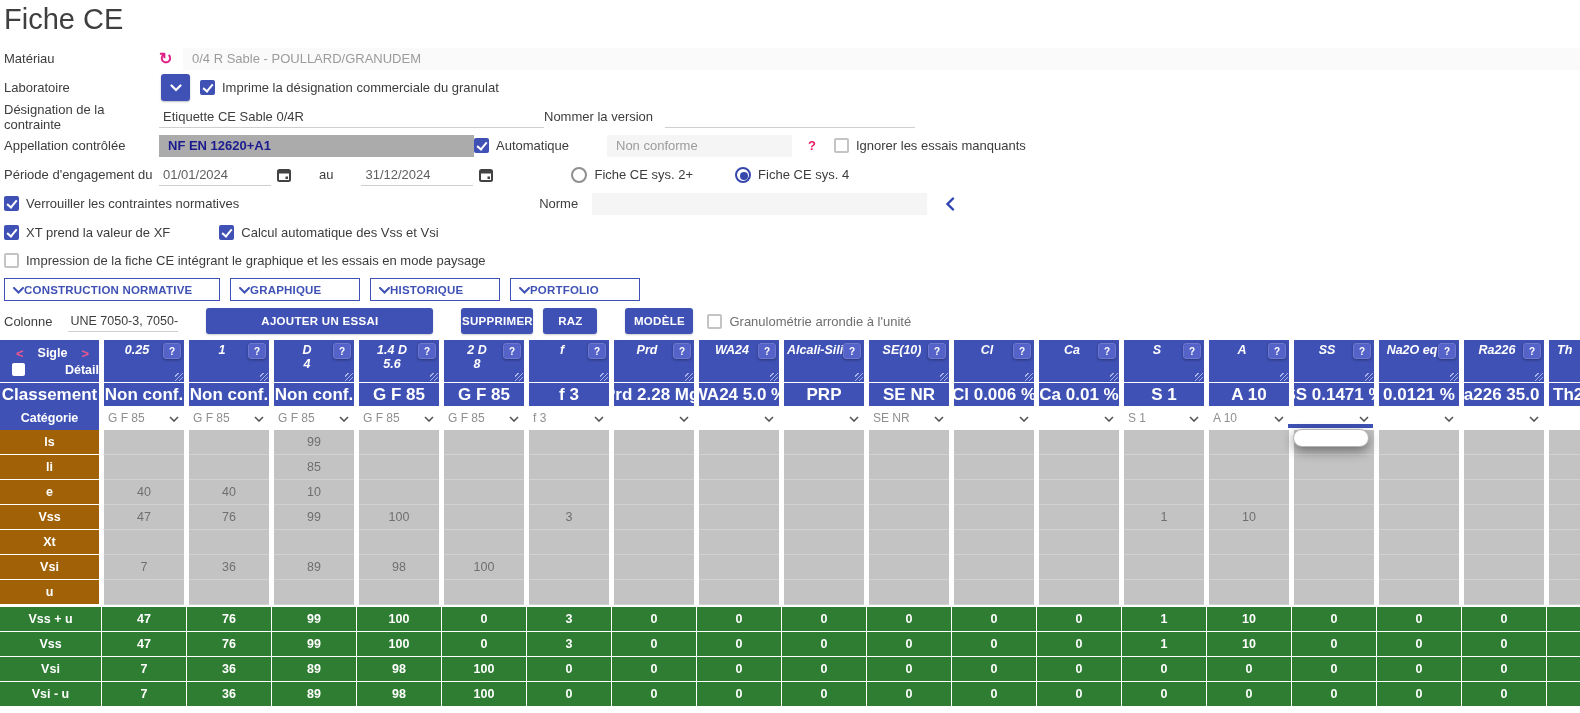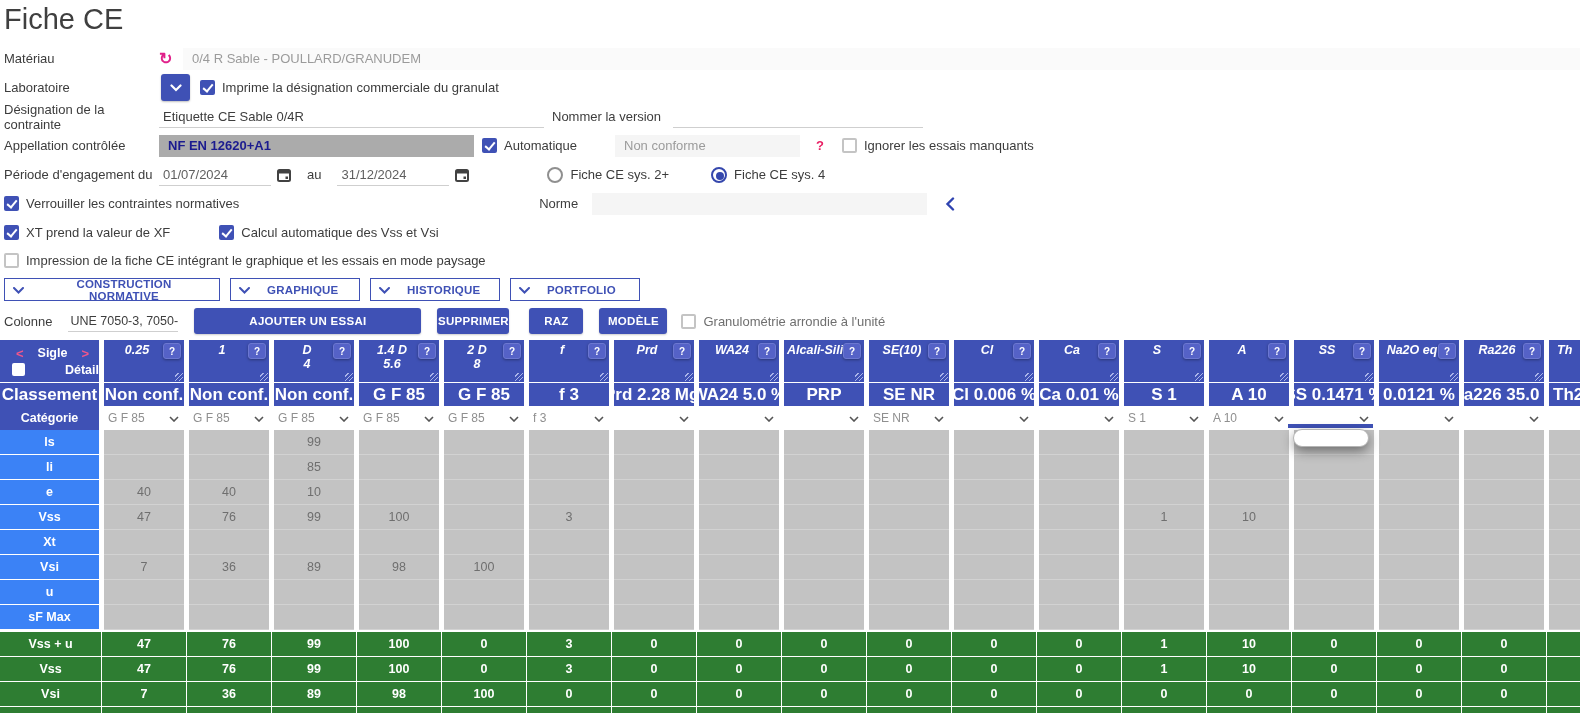--- a/index.html
+++ b/index.html
@@ -31,21 +31,21 @@
   .radio { width:16px; height:16px; border-radius:50%; border:2px solid #8f8f8f; flex:none; cursor:pointer; position:relative; }
   .radio.sel { border-color:#3547ad; }
   .radio.sel::after { content:""; position:absolute; left:3px; top:3px; width:8px; height:8px; border-radius:50%; background:#3547ad; }
   .cal-icon { margin-left:6px; display:inline-flex; cursor:pointer; }
   .qmark { color:#e91e63; font-weight:700; margin-left:16px; cursor:default; }
   .chev-blue { margin-left:18px; display:inline-flex; cursor:pointer; }
 
   
   .sections { display:flex; gap:10px; padding-left:4px; margin:5px 0 6px; }
   .section-btn { border:1px solid #3f51b5; background:#fff; color:#3f51b5; height:23px; font-size:11.5px;
-                 font-weight:700; display:flex; align-items:center; gap:17px; padding:0 12px 0 8px;
+                 font-weight:700; display:flex; align-items:center; gap:0; padding:0 12px 0 8px;
                  font-family:inherit; letter-spacing:.2px; cursor:pointer; }
   .toolbar { display:flex; align-items:center; padding-left:4px; font-size:13px; height:28px; margin-bottom:3px; }
   .col-select { display:flex; align-items:center; gap:6px; margin-left:16px; border-bottom:1px solid #cfcfcf;
                 height:22px; padding:0 2px; color:#3d3d3d; cursor:pointer; width:110px; font-size:12.5px;
                 white-space:nowrap; overflow:hidden; }
   .btn { background:#3f51b5; color:#fff; border:none; border-radius:3px; height:26px; font-size:11.5px;
          font-weight:700; font-family:inherit; letter-spacing:.3px; cursor:pointer;
          display:flex; align-items:center; justify-content:center; box-shadow:0 1px 2px rgba(0,0,0,.2); }
 
   
@@ -66,36 +66,36 @@
   .sigle-bot { display:flex; align-items:center; gap:6px; padding-left:6px;justify-content:space-between; }
   .cb-white { width:13px; height:13px; background:#fff; border-radius:2px; flex:none; cursor:pointer; }
   .cls-row { margin-top:1px; }
   .cls-cell { height:23px; display:flex; align-items:center; justify-content:center; font-size:17px;
               white-space:nowrap; overflow:hidden; }
   .cls-cell.cut { justify-content:flex-start; padding-left:4px; }
   .cat-row { }
   .cat-label { height:24px; display:flex; align-items:center; justify-content:center; }
   .cat-cell { height:24px; background:#fff; display:flex; align-items:center; justify-content:space-between;
               color:#8f8f8f; font-size:12px; padding:0 5px 0 4px; cursor:pointer; white-space:nowrap; overflow:hidden; }
-  .row-label { background:#3b82f6; color:#fff; font-weight:700; font-size:12.5px; height:25px;
+  .row-label { background:#a16207; color:#fff; font-weight:700; font-size:12.5px; height:25px;
                display:flex; align-items:center; justify-content:center; border-bottom:1px solid #fff; }
   .gcell { background:#c3c3c3; color:#6f6f6f; font-size:12.5px; height:25px;
            display:flex; align-items:center; justify-content:center; border-bottom:1px solid #d2d2d2; cursor:text; }
   .sum-row .scell { background:#2e7d32; color:#fff; font-weight:700; font-size:12.5px; height:24px;
                     display:flex; align-items:center; justify-content:center; margin:0 -2px 1px; }
   .sum-row .slabel { margin:0 -2px 1px 0; }
   .sum-row.first-sum { margin-top:2px; }
 
   
   .focus-bar { position:absolute; left:1288px; top:424px; width:85px; height:4px; background:#3f51b5; }
   .pill { position:absolute; left:1293px; top:429px; width:76px; height:18px; background:#fff;
           border:1px solid #b5b5b5; border-radius:10px; box-shadow:0 4px 12px rgba(0,0,0,.45); cursor:pointer; }
 
-  .ml8{margin-left:8px}.ml10{margin-left:10px}.ml12{margin-left:12px}.ml14{margin-left:14px}
-  .ml16{margin-left:16px}.ml18{margin-left:18px}.ml20{margin-left:20px}.ml38{margin-left:38px}
+  .ml8{}.ml10{margin-left:10px}.ml12{margin-left:12px}.ml14{margin-left:14px}
+  .ml16{margin-left:28px}.ml18{margin-left:18px}.ml20{margin-left:10px}.ml38{margin-left:38px}
   .ml42{margin-left:42px}.ml49{margin-left:49px}.ml78{margin-left:78px}.ml300{margin-left:300px}
 </style>
 </head>
 <body>
 
 <div class="title">Fiche CE</div>
 
 <div class="frow">
   <span class="flabel">Matériau</span>
   <span class="refresh">↻</span>
@@ -126,21 +126,21 @@
   <span class="cb ml8"></span>
   <span class="cb-label">Automatique</span>
   <span class="input-flat placeholder ml38" style="width:185px">Non conforme</span>
   <span class="qmark">?</span>
   <span class="cb-un ml18"></span>
   <span class="cb-label">Ignorer les essais manquants</span>
 </div>
 
 <div class="frow">
   <span class="flabel">Période d'engagement du</span>
-  <span class="input-underline" style="width:112px;color:#5f5f5f">01/07/2024</span>
+  <span class="input-underline" style="width:112px;color:#5f5f5f">01/01/2024</span>
   <span class="cal-icon">
       <svg width="14" height="14" viewBox="0 0 14 14">
         <rect x="1" y="2" width="12" height="11" rx="1.5" fill="none" stroke="#424242" stroke-width="2"></rect>
         <rect x="1" y="2" width="12" height="3.5" fill="#424242"></rect>
         <rect x="8.5" y="8.5" width="2.5" height="2.5" fill="#424242"></rect>
       </svg>
     </span>
   <span class="ml16">au</span>
   <span class="input-underline ml16" style="width:112px;color:#5f5f5f">31/12/2024</span>
   <span class="cal-icon">
@@ -631,41 +631,20 @@
       <div class="gcell"></div>
       <div class="gcell"></div>
       <div class="gcell"></div>
       <div class="gcell"></div>
       <div class="gcell"></div>
       <div class="gcell"></div>
       <div class="gcell"></div>
       <div class="gcell"></div>
       <div class="gcell"></div>
     </div>
-    <div class="grid body-row">
-      <div class="row-label">sF Max</div>
-      <div class="gcell"></div>
-      <div class="gcell"></div>
-      <div class="gcell"></div>
-      <div class="gcell"></div>
-      <div class="gcell"></div>
-      <div class="gcell"></div>
-      <div class="gcell"></div>
-      <div class="gcell"></div>
-      <div class="gcell"></div>
-      <div class="gcell"></div>
-      <div class="gcell"></div>
-      <div class="gcell"></div>
-      <div class="gcell"></div>
-      <div class="gcell"></div>
-      <div class="gcell"></div>
-      <div class="gcell"></div>
-      <div class="gcell"></div>
-      <div class="gcell"></div>
-    </div>
     <div class="grid sum-row first-sum">
       <div class="scell slabel">Vss + u</div>
       <div class="scell">47</div>
       <div class="scell">76</div>
       <div class="scell">99</div>
       <div class="scell">100</div>
       <div class="scell">0</div>
       <div class="scell">3</div>
       <div class="scell">0</div>
       <div class="scell">0</div>

